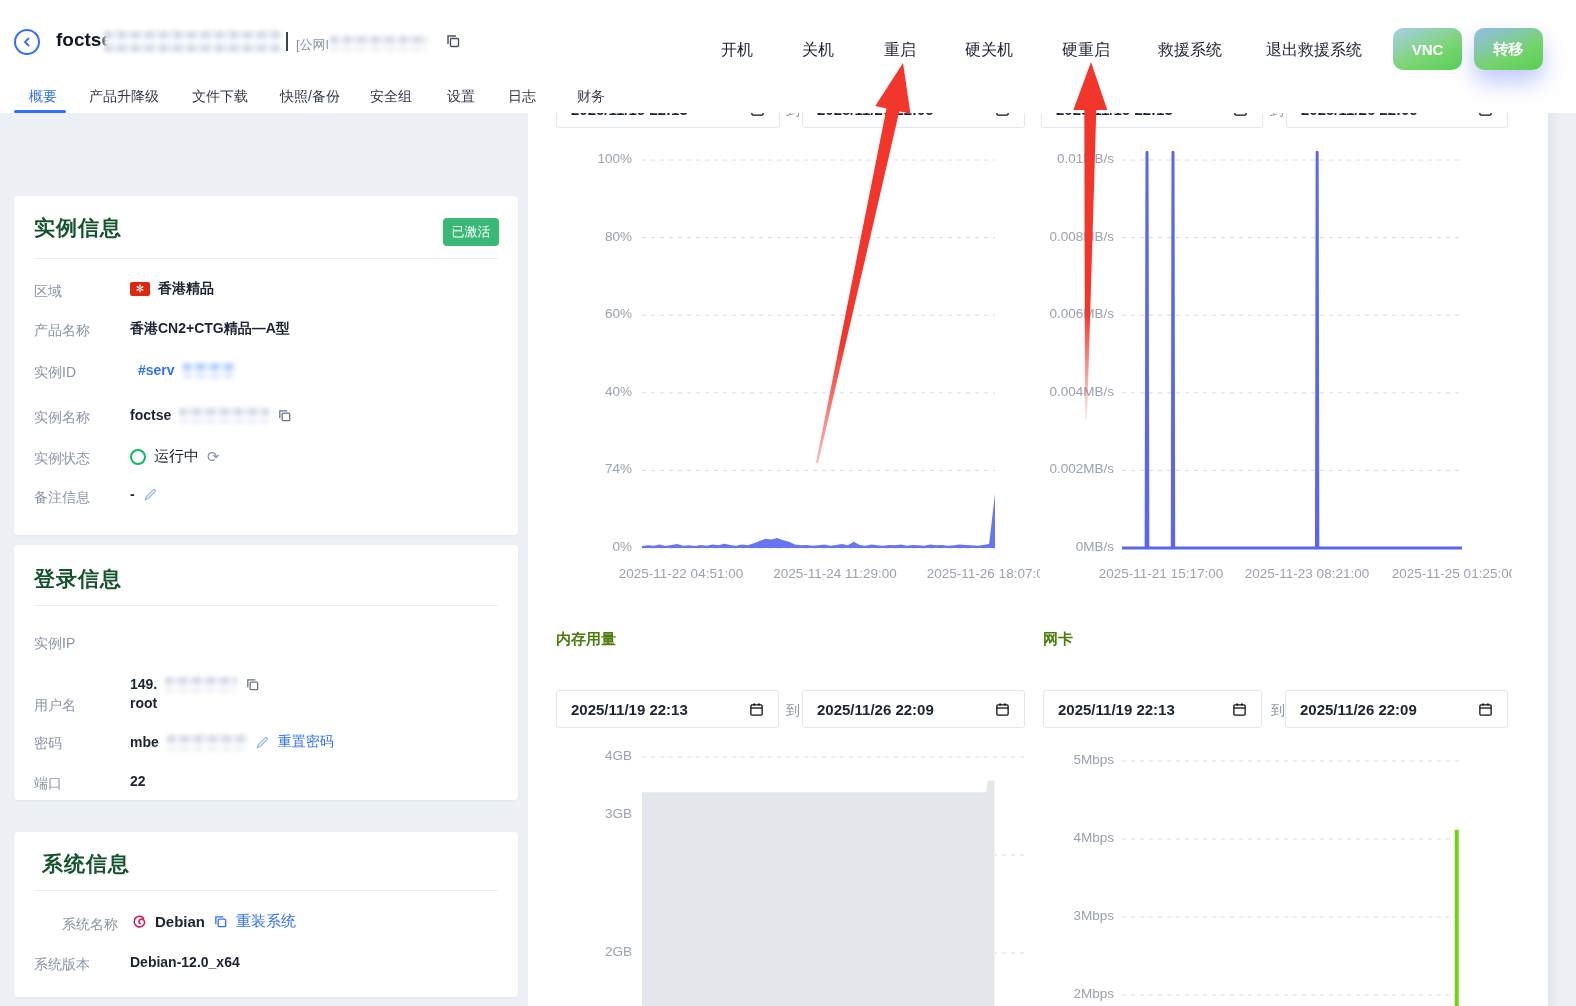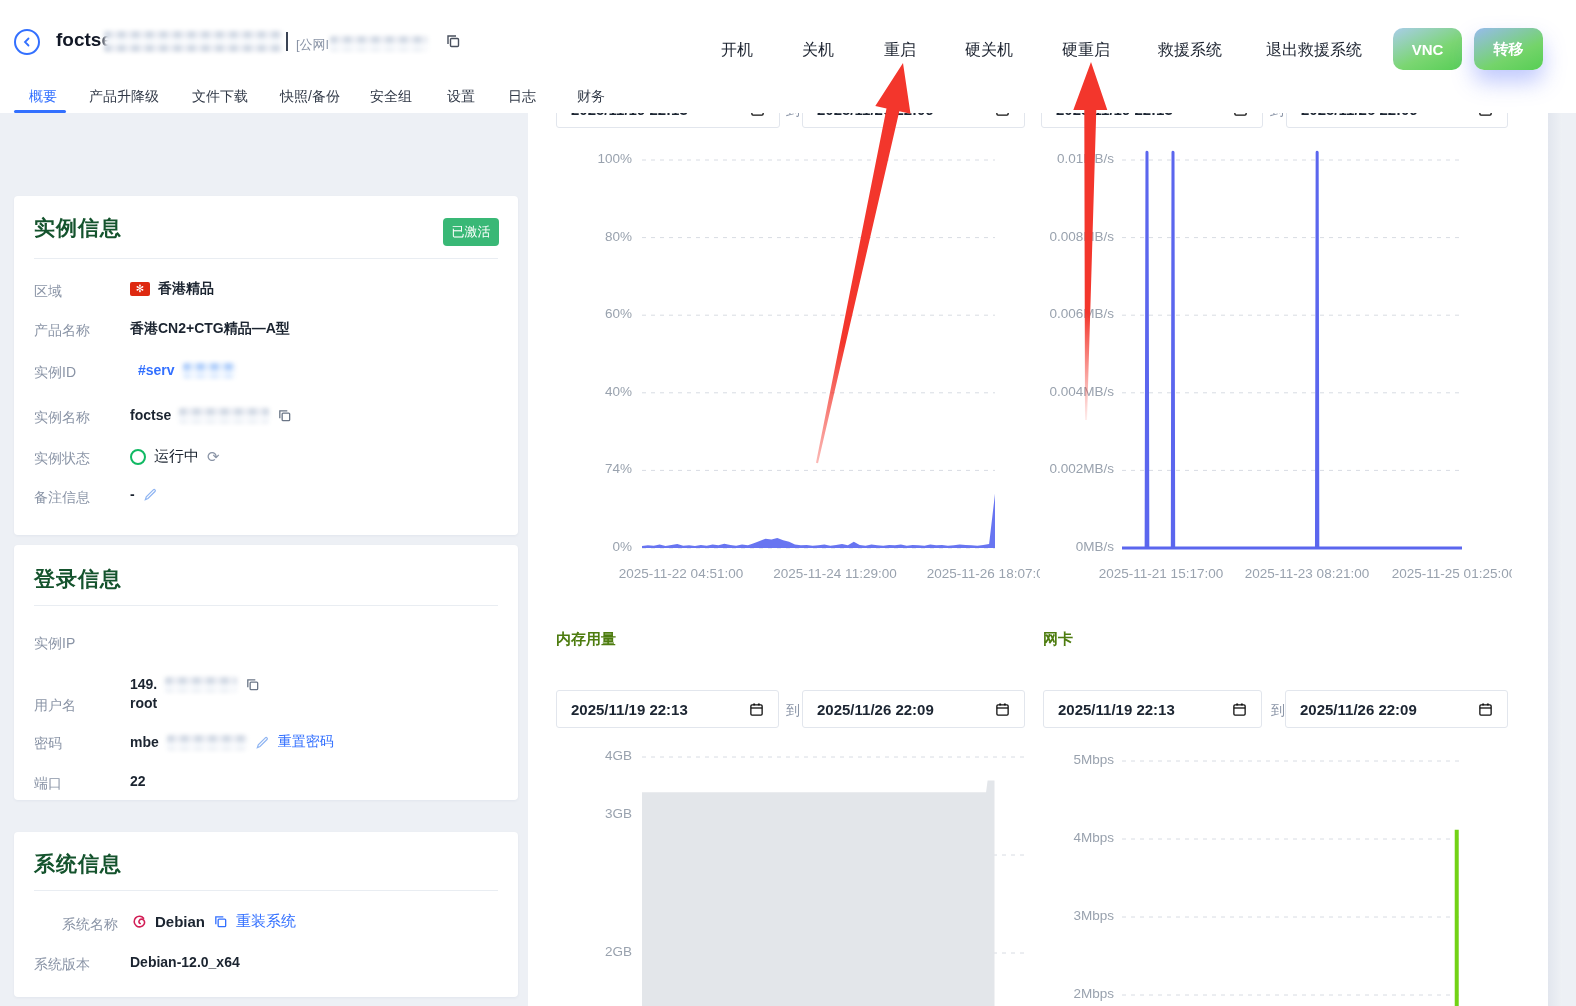--- a/index.html
+++ b/index.html
@@ -308,21 +308,21 @@
           </svg>
         </span>
       <span class="link">重置密码</span>
     </div>
 
     <div class="flabel" style="top:230px;">端口</div>
     <div class="fvalue" style="top:228px;">22</div>
   </div>
 
   <div class="card" style="top:832px;height:165px;">
-    <div class="card-title" style="top:18px;">系统信息</div>
+    <div class="card-title" style="top:18px;margin-left:8px;">系统信息</div>
     <div class="divider" style="top:58px;"></div>
 
     <div class="flabel" style="top:84px;margin-left:28px;">系统名称</div>
     <div class="fvalue" style="top:80px;font-size:15px;">
       <span class="icn">
           <svg width="17" height="17" viewBox="0 0 16 16">
             <path d="M12.8 4.9a5 5 0 1 0 .5 5.6c.9-1.7.3-3.6-1.2-4.3-1.3-.6-2.9-.1-3.5 1.1-.5 1 0 2.2 1 2.6" fill="none" stroke="#d21e56" stroke-width="1.5" stroke-linecap="round"></path>
           </svg>
         </span>
       <span>Debian</span>

